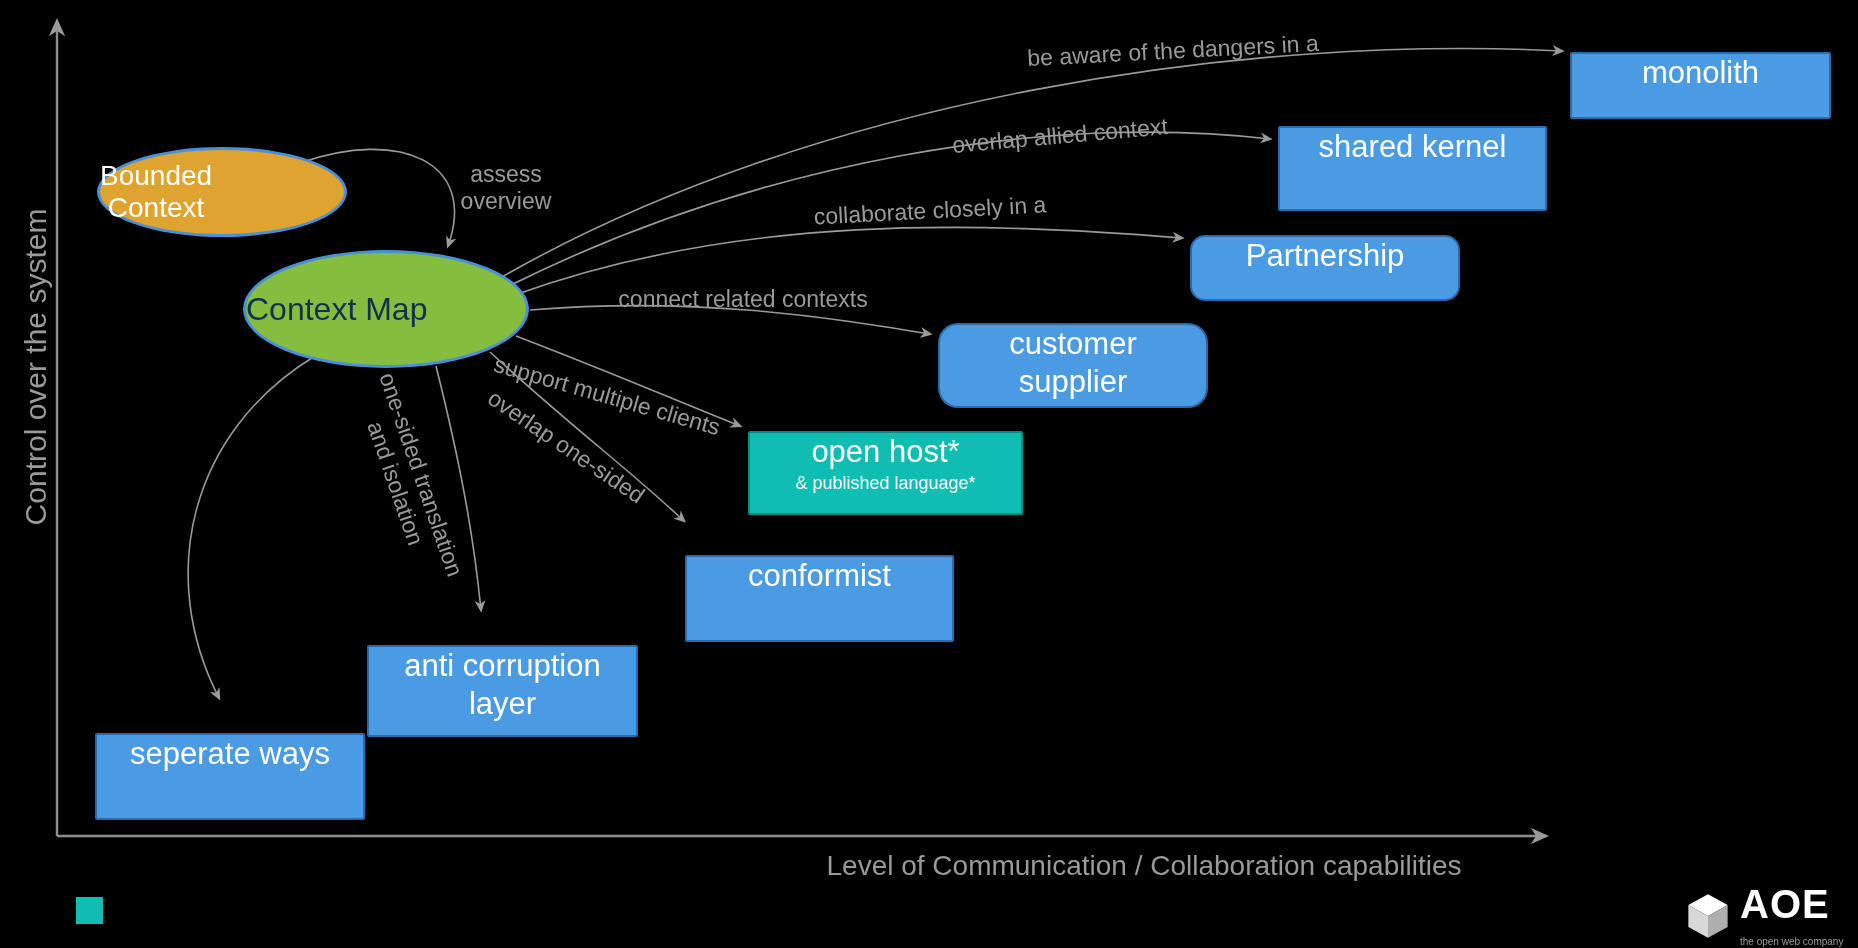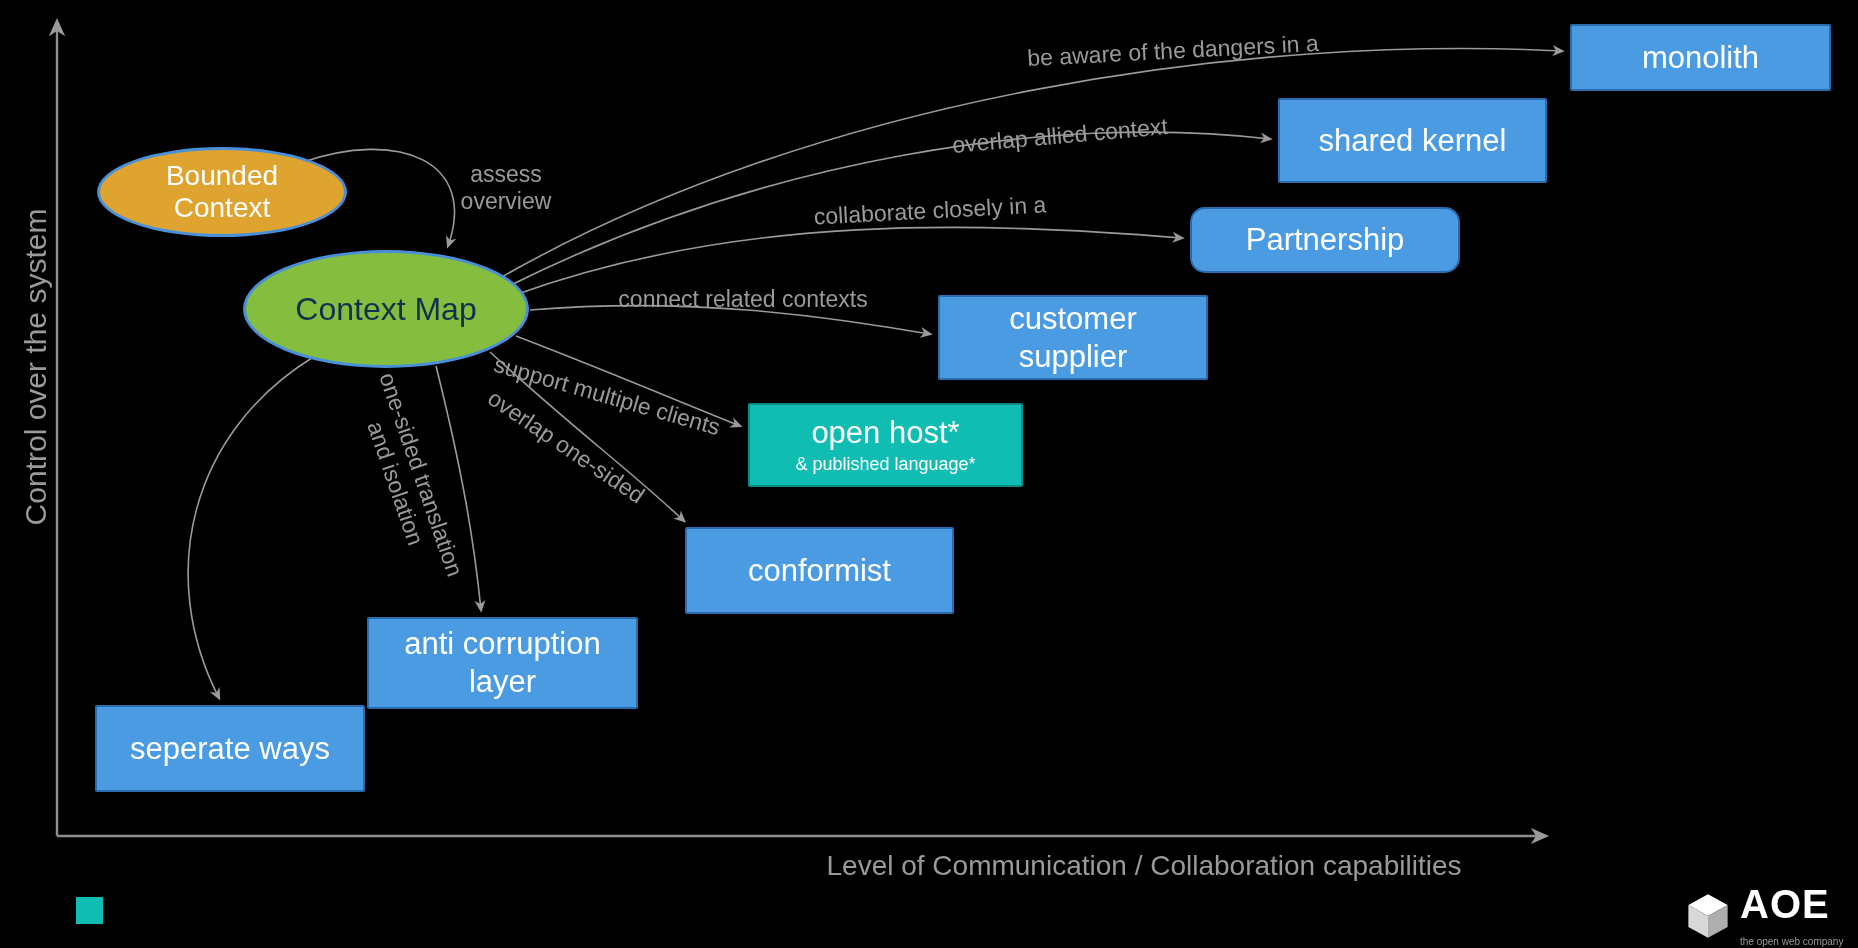--- a/index.html
+++ b/index.html
@@ -10,41 +10,41 @@
     overflow: hidden;
   }
   .stage { position:relative; width:1858px; height:948px; }
 
   .edge-layer { position:absolute; left:0; top:0; width:1858px; height:948px; }
   .edge { fill:none; stroke: var(--arrow_gray, #9a9a9a); stroke-width:1.6; }
   .axis { fill:none; stroke: var(--axis_gray, #8f8f8f); stroke-width:2.4; }
   .ahfill { fill: var(--arrow_gray, #9a9a9a); }
 
   .box {
-    position:absolute; display:flex; flex-direction:column; align-items:center; justify-content:center;
+    position:absolute; display:flex; flex-direction:column; align-items:center; 
     background: var(--box_blue, #4B9BE3);
     border: 2px solid rgba(15,70,130,0.55);
     border-radius: 2px;
-    color:#fff; font-size:31px; line-height:1.22; text-align:center;
+    color:#fff; font-size:31px; line-height:1.22; text-align:center;margin-top:28px;
   }
   .box.teal { background: var(--box_teal, #0FBDB3); border-color: rgba(0,90,85,0.5); }
   .box .sub { font-size:18px; margin-top:2px; }
   .pre { white-space: pre-line; }
 
   #box-monolith          { left:1570px; top:24px;  width:261px; height:67px; }
   #box-shared-kernel     { left:1278px; top:98px;  width:269px; height:85px; }
   #box-partnership       { left:1190px; top:207px; width:270px; height:66px;border-radius:15px; }
-  #box-customer-supplier { left:938px;  top:295px; width:270px; height:85px; }
+  #box-customer-supplier { left:938px;  top:295px; width:270px; height:85px;border-radius:20px; }
   #box-open-host         { left:748px;  top:403px; width:275px; height:84px; }
   #box-conformist        { left:685px;  top:527px; width:269px; height:87px; }
   #box-anti-corruption   { left:367px;  top:617px; width:271px; height:92px; }
   #box-seperate-ways     { left:95px;   top:705px; width:270px; height:87px; }
 
   .ellipse {
-    position:absolute; display:flex; align-items:center; justify-content:center;
+    position:absolute; display:flex; align-items:center; 
     border-radius:50%; text-align:center;
   }
   #node-bounded-context {
     left:97px; top:147px; width:250px; height:90px;
     background: var(--ellipse_orange, #DFA42F);
     border:3px solid var(--ellipse_border, #4A90D9);
     color:#fff; font-size:28px; line-height:1.15;
   }
   #node-context-map {
     left:243px; top:250px; width:286px; height:118px;

